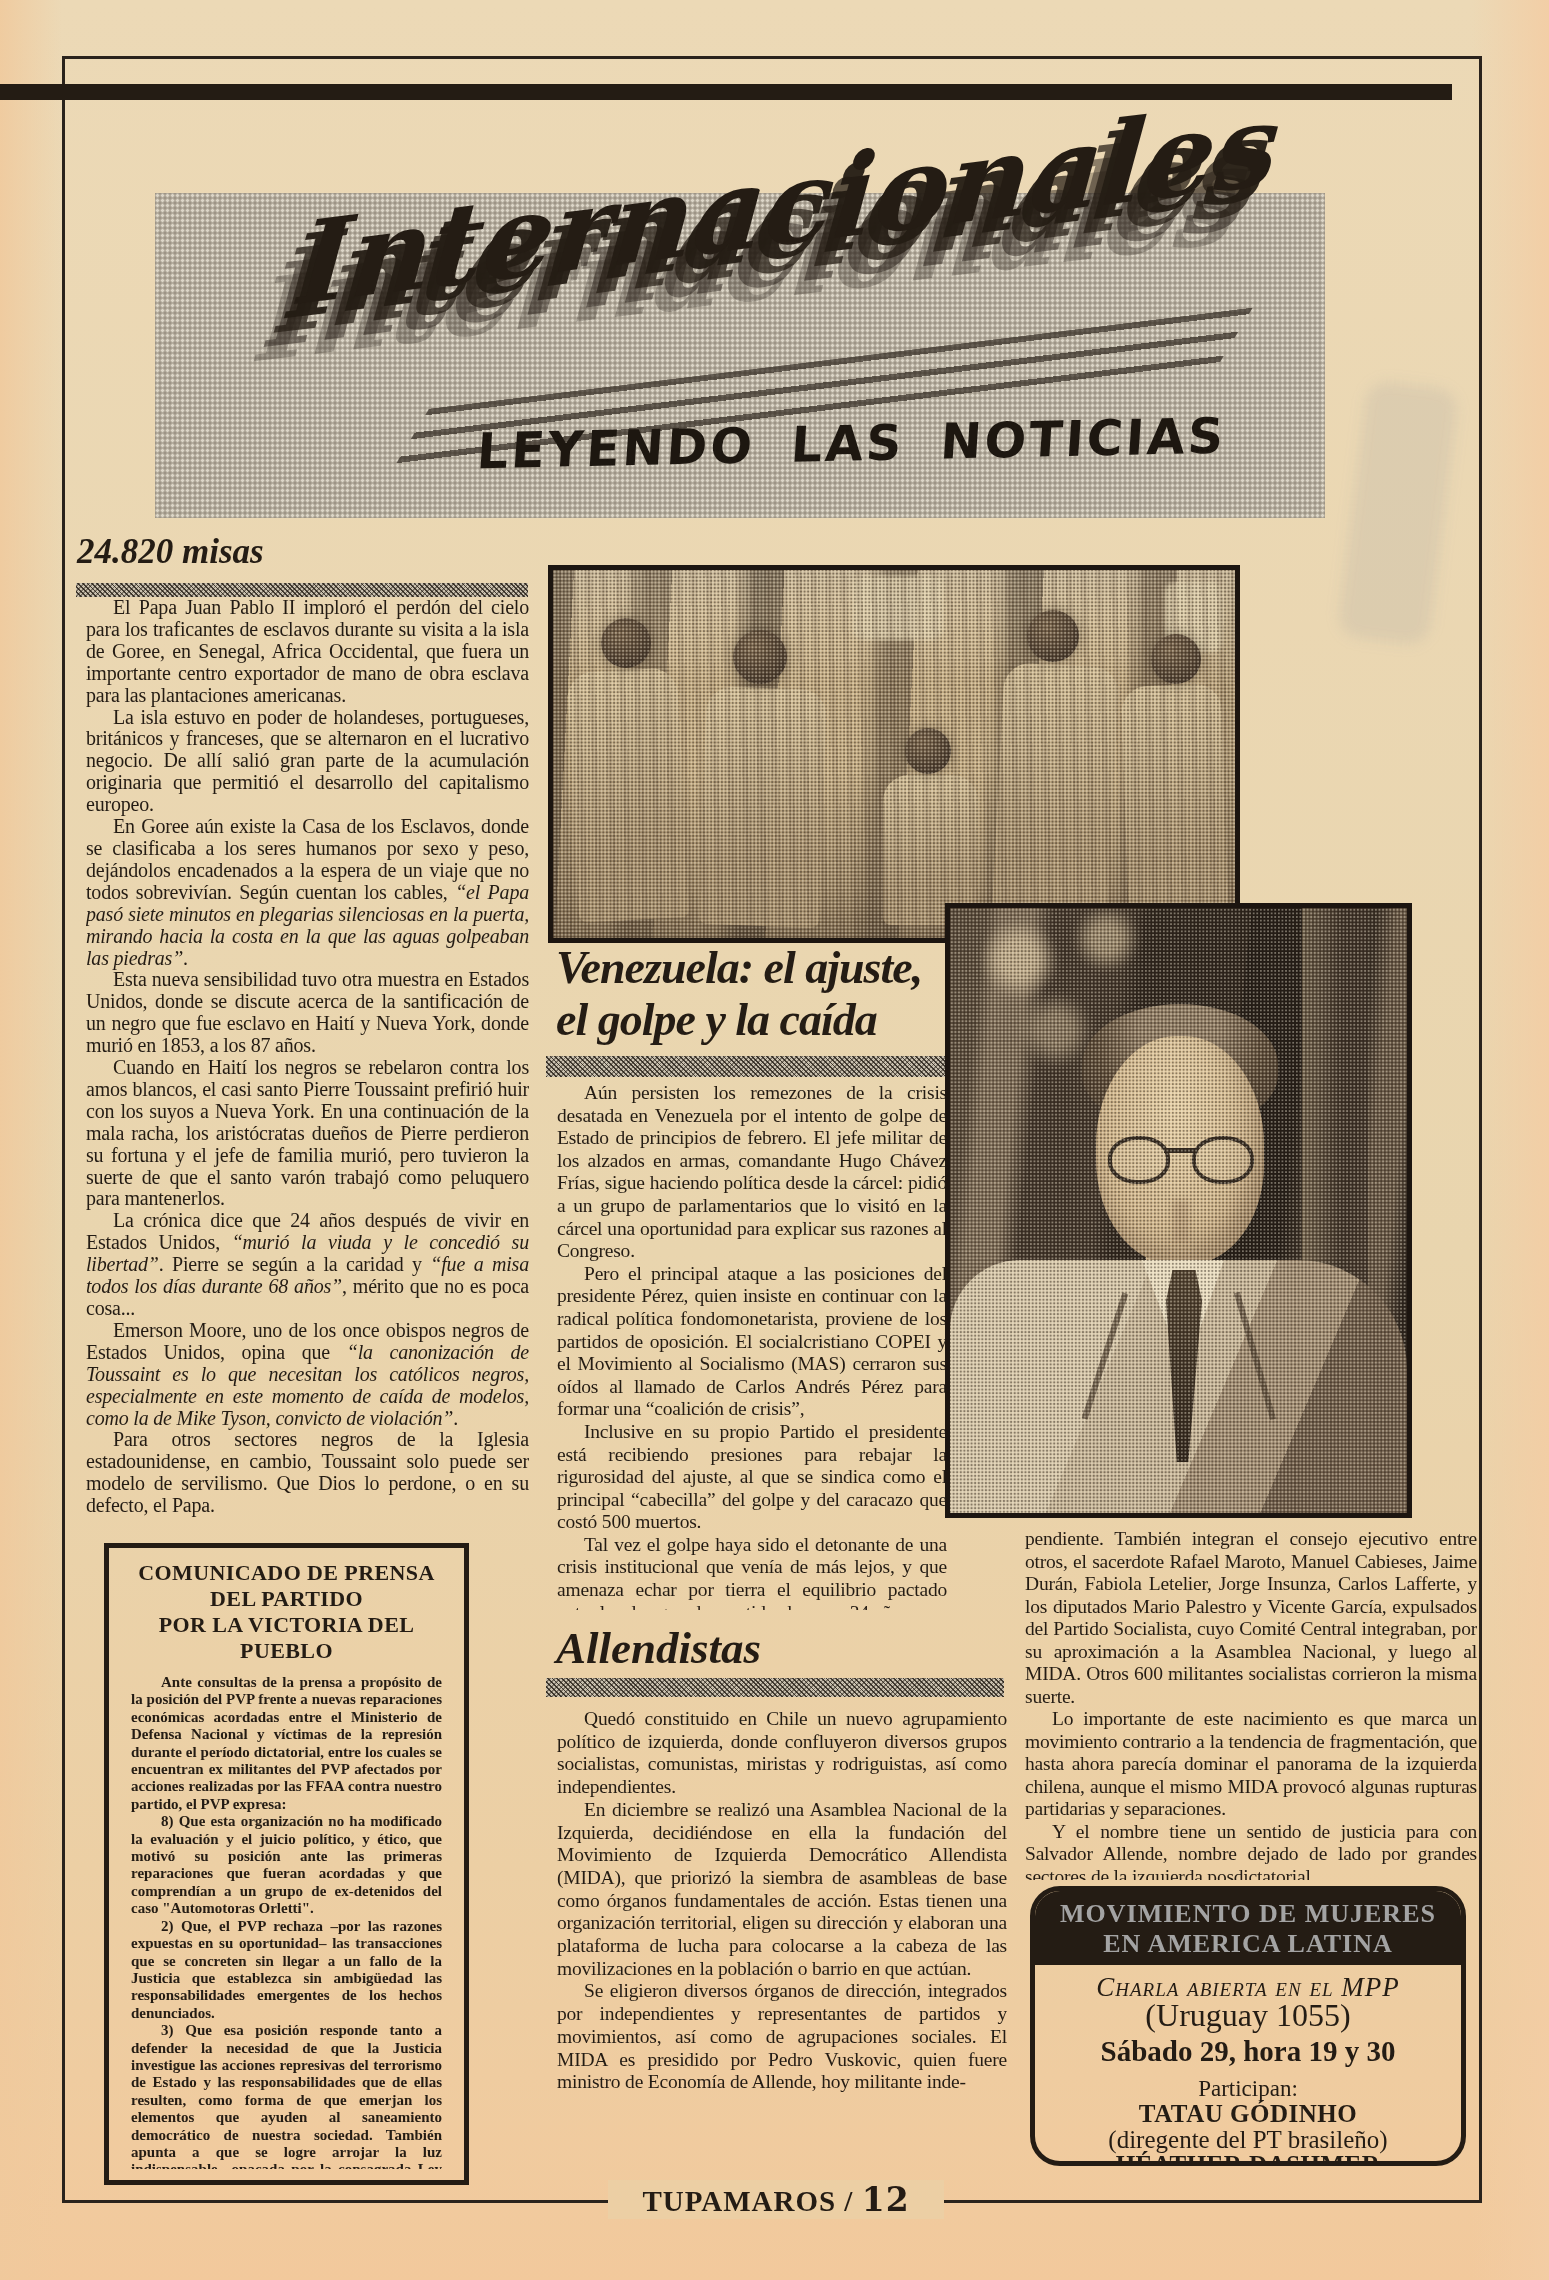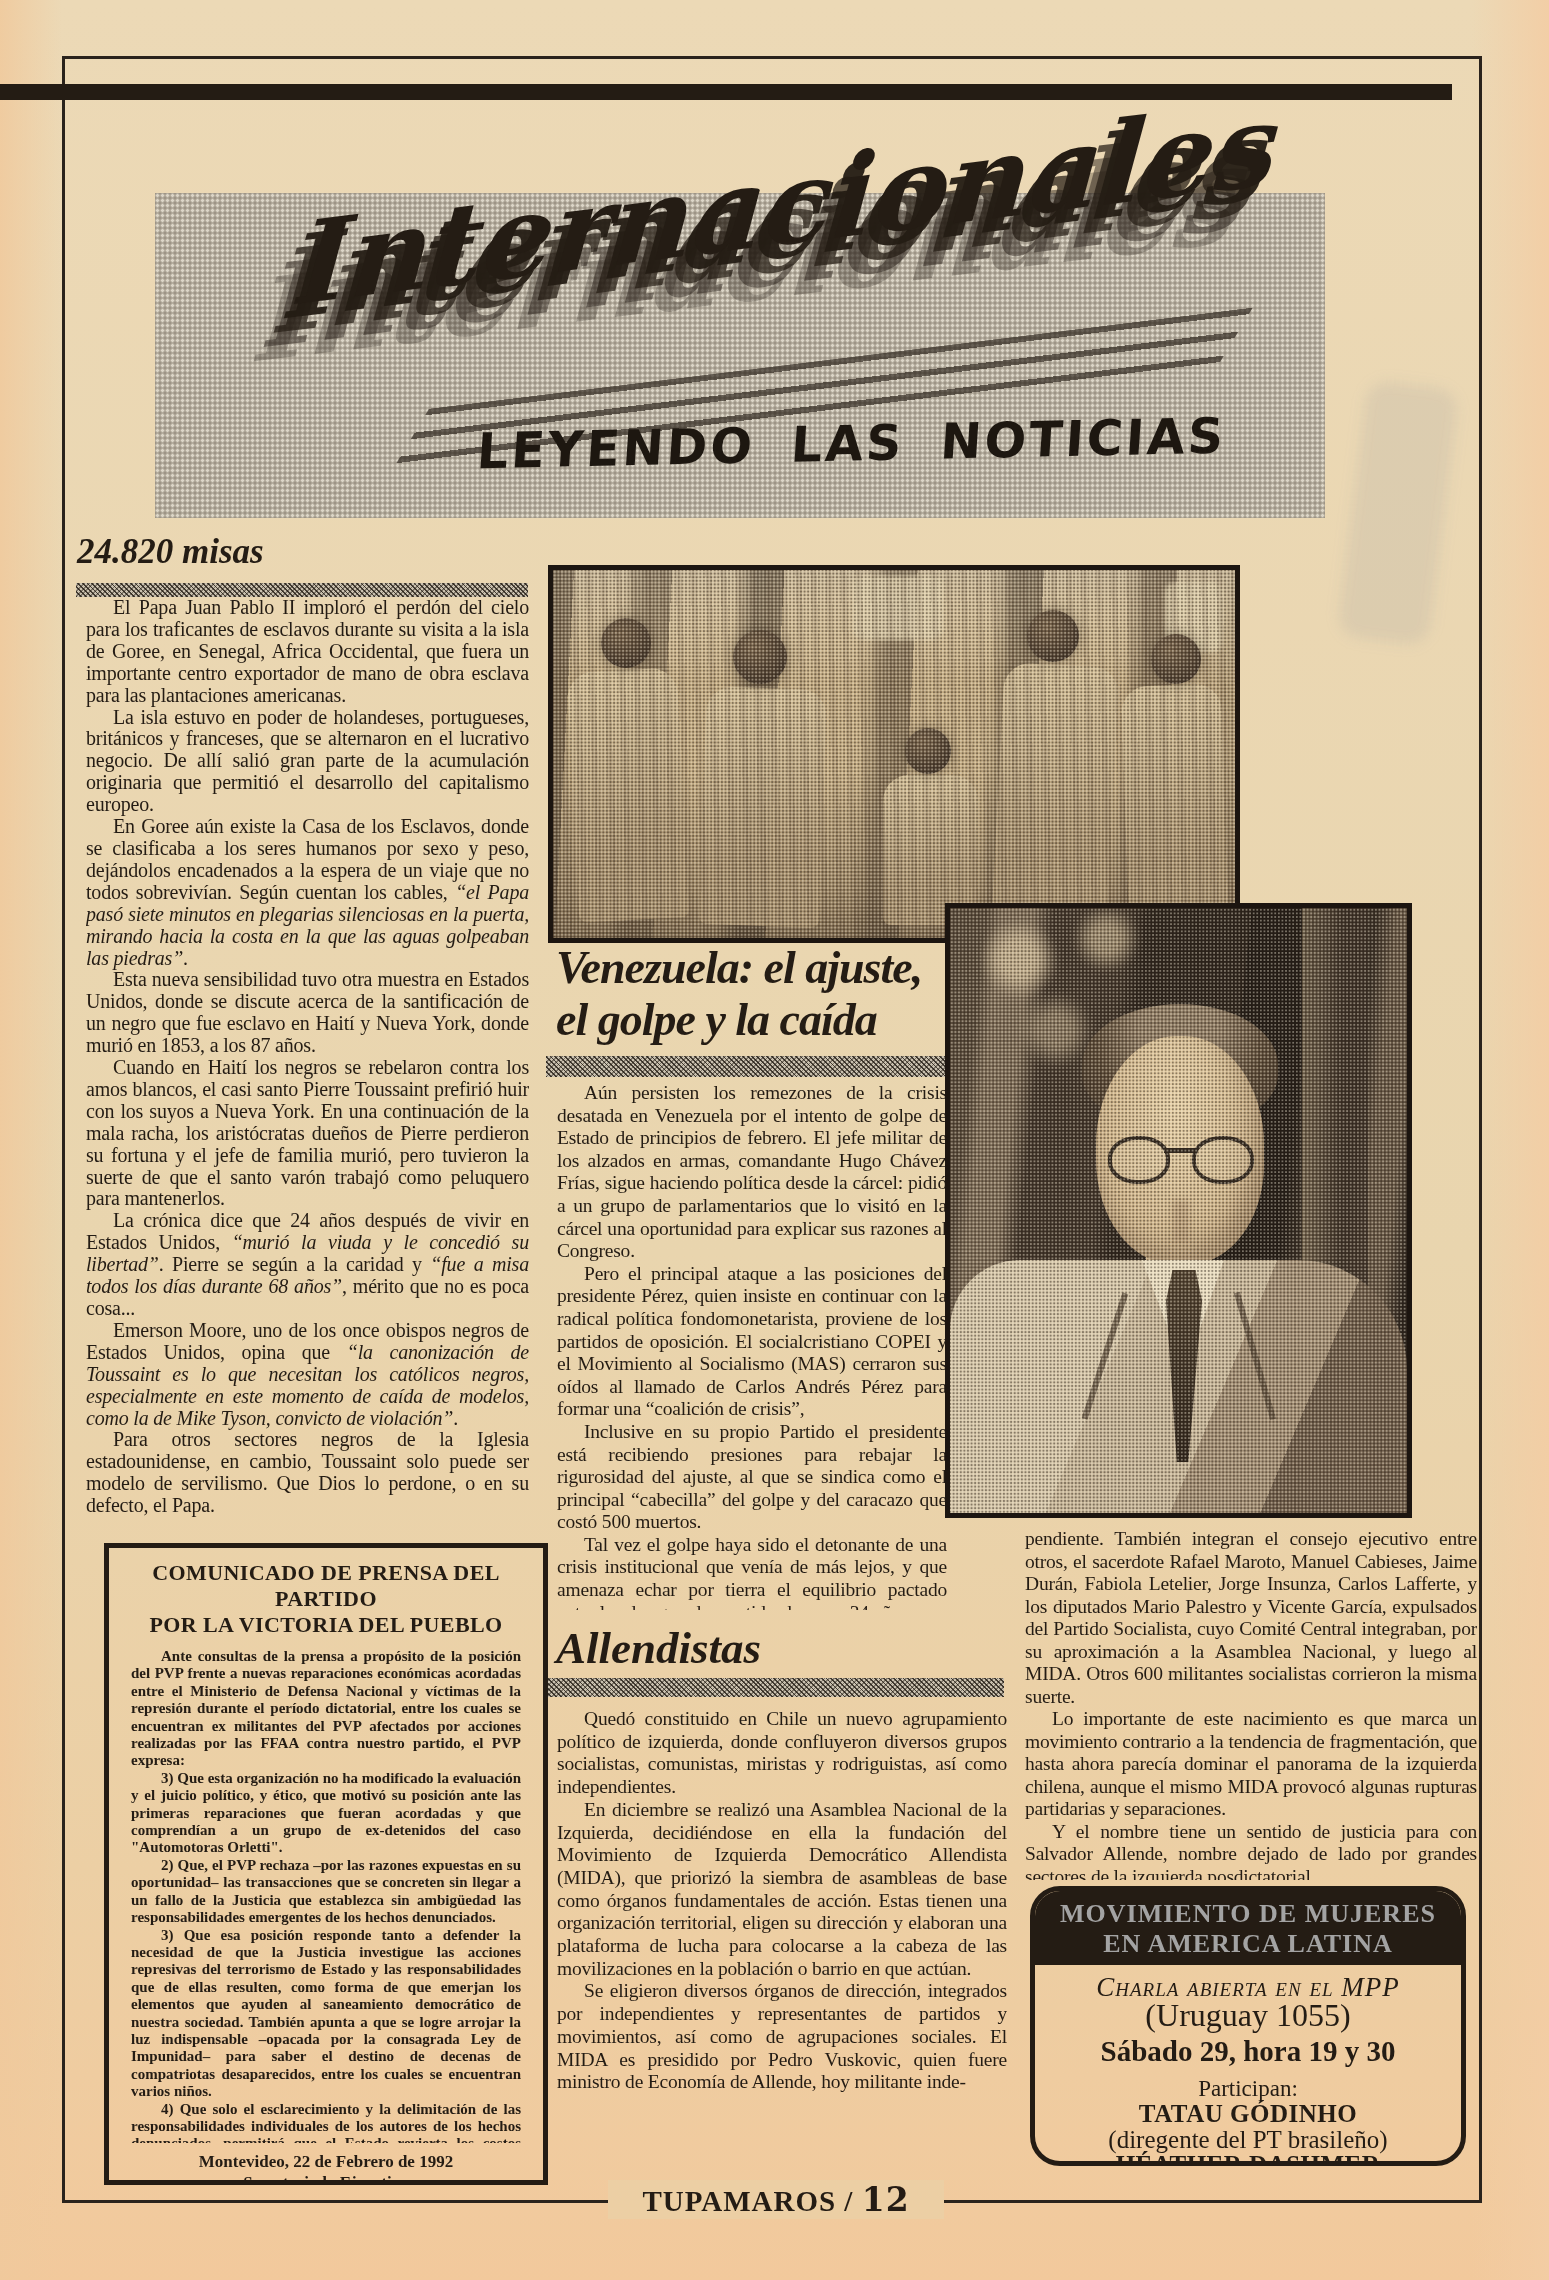--- a/index.html
+++ b/index.html
@@ -99,21 +99,21 @@
   .glasses{position:absolute;left:152px;top:224px;width:158px;height:56px;}
   .bridge{position:absolute;left:62px;top:16px;width:32px;height:5px;background:#33291f;}
   .mouthshade{position:absolute;left:222px;top:292px;width:18px;height:42px;background:rgba(150,120,90,.4);filter:blur(3px);}
   .suit{position:absolute;left:0;top:352px;width:457px;height:253px;border-radius:70px 110px 0 0;
     background:linear-gradient(113deg,#d5c6a9 0 36%,#c6b598 36% 58%,#a08c72 58% 74%,#6e5c49 74% 100%);}
   .shirt{position:absolute;left:192px;top:352px;width:82px;height:112px;background:#e9ddc1;clip-path:polygon(0 0,100% 0,52% 100%);}
   .tie{position:absolute;left:216px;top:362px;width:36px;height:192px;background:linear-gradient(#50412f,#2e241a);
     clip-path:polygon(18% 0,82% 0,100% 16%,62% 100%,30% 100%,0 16%);}
   .lapel{position:absolute;width:6px;height:132px;background:rgba(80,65,50,.75);}
   
-  .pvp{left:104px;top:1543px;width:444px;height:642px;border:5px solid #241c14;box-sizing:border-box;
+  .pvp{left:104px;top:1543px;width:365px;height:642px;border:5px solid #241c14;box-sizing:border-box;
     padding:12px 22px 0;overflow:hidden;}
   .pvp-title{text-align:center;font-weight:bold;font-size:22px;line-height:26px;letter-spacing:.4px;}
   .pvp-body{margin-top:10px;height:495px;overflow:hidden;text-align:justify;font-weight:bold;font-size:15px;line-height:17.4px;}
   .pvp-body p{margin:0;text-indent:30px;}
   .pvp-date{margin-top:8px;text-align:center;font-weight:bold;font-size:17px;line-height:21px;}
   .pvp-sign{text-align:center;font-weight:bold;font-size:17px;line-height:21px;}
   
   .mj{left:1030px;top:1886px;width:436px;height:280px;border:5px solid #241c14;box-sizing:border-box;
     border-radius:30px;overflow:hidden;text-align:center;}
   .mj-head{background:#241c14;color:#a3a3a3;padding:8px 0 6px;font-weight:bold;font-size:26px;line-height:30px;letter-spacing:1px;}
@@ -221,21 +221,21 @@
     <p><span>Y el nombre tiene un sentido de justicia para con Salvador Allende, nombre dejado de lado por grandes sectores de la izquierda posdictatorial.</span></p>
   </div>
 
 <div class="abs pvp">
   <div class="pvp-title">
     <span style="display:block">COMUNICADO DE PRENSA DEL PARTIDO</span>
     <span style="display:block">POR LA VICTORIA DEL PUEBLO</span>
   </div>
   <div class="pvp-body article">
       <p><span>Ante consultas de la prensa a propósito de la posición del PVP frente a nuevas reparaciones económicas acordadas entre el Ministerio de Defensa Nacional y víctimas de la represión durante el período dictatorial, entre los cuales se encuentran ex militantes del PVP afectados por acciones realizadas por las FFAA contra nuestro partido, el PVP expresa:</span></p>
-      <p><span>3) Que esta organización no ha modificado la evaluación y el juicio político, y ético, que motivó su posición ante las primeras reparaciones que fueran acordadas y que comprendían a un grupo de ex-detenidos del caso "Automotoras Orletti".</span></p>
+      <p><span>8) Que esta organización no ha modificado la evaluación y el juicio político, y ético, que motivó su posición ante las primeras reparaciones que fueran acordadas y que comprendían a un grupo de ex-detenidos del caso "Automotoras Orletti".</span></p>
       <p><span>2) Que, el PVP rechaza –por las razones expuestas en su oportunidad– las transacciones que se concreten sin llegar a un fallo de la Justicia que establezca sin ambigüedad las responsabilidades emergentes de los hechos denunciados.</span></p>
       <p><span>3) Que esa posición responde tanto a defender la necesidad de que la Justicia investigue las acciones represivas del terrorismo de Estado y las responsabilidades que de ellas resulten, como forma de que emerjan los elementos que ayuden al saneamiento democrático de nuestra sociedad. También apunta a que se logre arrojar la luz indispensable –opacada por la consagrada Ley de Impunidad– para saber el destino de decenas de compatriotas desaparecidos, entre los cuales se encuentran varios niños.</span></p>
       <p><span>4) Que solo el esclarecimiento y la delimitación de las responsabilidades individuales de los autores de los hechos denunciados, permitirá que el Estado revierta los costos millonarios de estas reparaciones sobre ellos, y no sobre una sociedad que carece de sus servicios más elementales.</span></p>
     </div>
   <div class="pvp-date">Montevideo, 22 de Febrero de 1992</div>
   <div class="pvp-sign">Secretariado Ejecutivo</div>
 </div>
 
 <div class="abs mj">
   <div class="mj-head">

